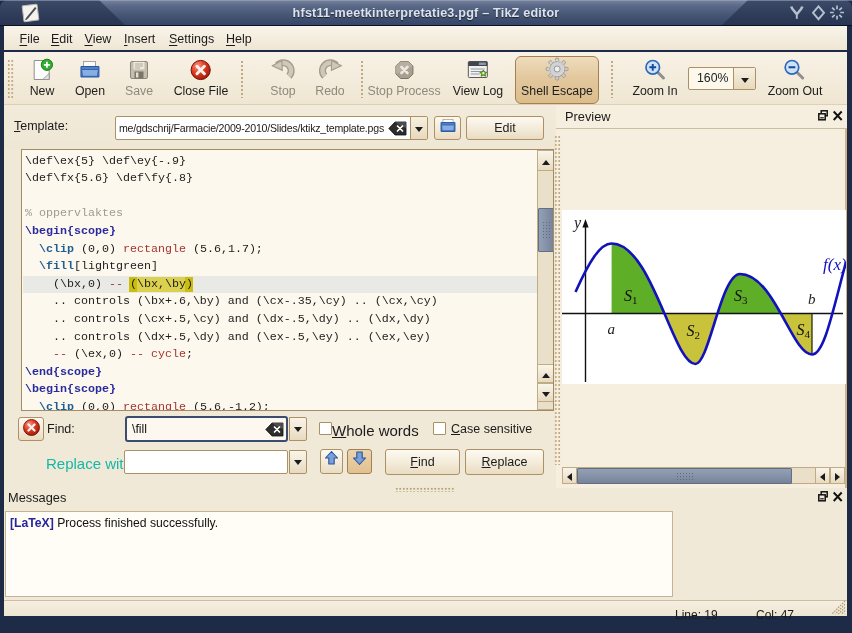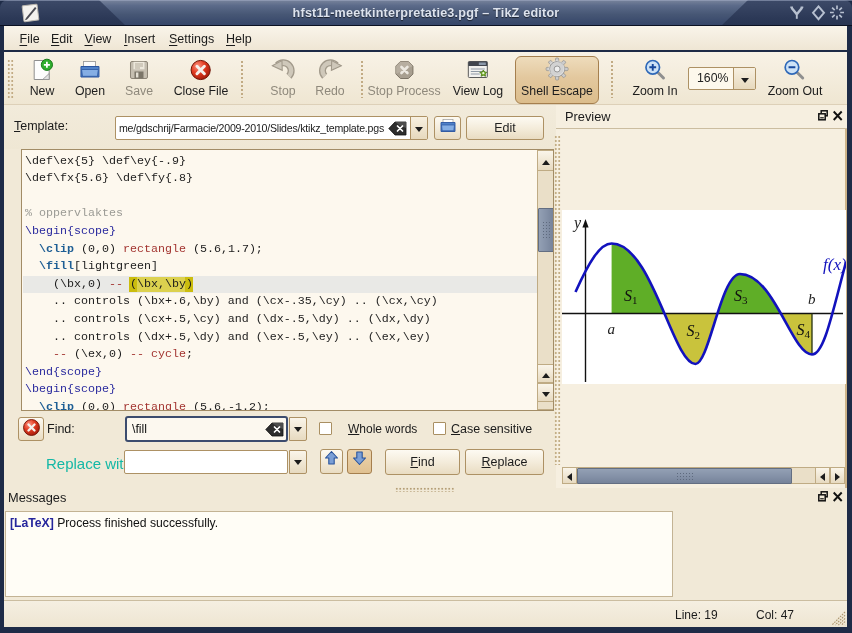--- a/index.html
+++ b/index.html
@@ -19,35 +19,35 @@
 .tbtn .lb{display:block;margin-top:2px}
 .tbtn.dis{color:#8f897c}
 .tsep{position:absolute;top:8px;width:2px;height:38px;background-image:radial-gradient(circle,#c2ab84 0.9px,transparent 1.1px);background-size:2px 4px}
 .thandle{position:absolute;left:3px;top:7px;width:7px;height:40px;background-image:radial-gradient(circle,#c2ab84 0.9px,transparent 1.1px);background-size:3.5px 4px}
 #shellbtn{position:absolute;left:511px;top:4px;width:84px;height:48px;border:1px solid #a57f4e;border-radius:6px;background:linear-gradient(180deg,#eedcbc 0%,#e3c89e 45%,#dcbd8c 100%)}
 #temprow{left:4px;top:105px;width:844px;height:44px;background:linear-gradient(180deg,#f2ebdb,#efe7d4)}
 .btn{position:absolute;border:1px solid #ad9164;border-radius:3px;background:linear-gradient(180deg,#fdfaf2 0%,#f4ecdb 50%,#e9dcc2 100%);font-size:12.5px;color:#222;text-align:center}
 #mainbg{left:4px;top:149px;width:844px;height:451px;background:#f1e9d7}
 #editor{left:21px;top:149px;width:533px;height:262px;border:1px solid #a28c66;background:#fdf8ee;overflow:hidden}
 #code{position:absolute;left:3px;top:2.6px;font-family:"Liberation Mono",monospace;font-size:11.67px;line-height:17.6px;color:#1c1c1c;white-space:pre}
-.cmt{color:#9b9b95}.ind{color:#2a2a9e;font-weight:normal}.stb{color:#1e5e94;font-weight:bold}.red{color:#a33531}
+.cmt{color:#9b9b95}.ind{color:#2a2a9e;font-weight:bold}.stb{color:#1e5e94;font-weight:bold}.red{color:#a33531}
 #curline{position:absolute;left:1px;top:126px;width:514px;height:16.5px;background:#e9e9e6}
 #hlyellow{position:absolute;left:106.8px;top:126.8px;width:64.3px;height:15.5px;background:#dcd14f}
 #hlp1,#hlp2{position:absolute;top:126.8px;width:8.6px;height:15.5px;background:#cbbd0e}
 .sbv{position:absolute;background:#eadfc8;border:1px solid #bfab84}
 .sbtn{position:absolute;background:linear-gradient(180deg,#faf5ea,#e7dac0);border:1px solid #bfab84;text-align:center}
 .slider{position:absolute;background:linear-gradient(90deg,#93a0b4,#8592a8 50%,#76839a);border:1px solid #636e82;border-radius:1px}
 .sliderh{position:absolute;background:linear-gradient(180deg,#93a0b4,#8592a8 50%,#76839a);border:1px solid #636e82;border-radius:1px}
 .grip{position:absolute;background-image:radial-gradient(circle,#5e6a7e 0.8px,transparent 1px);background-size:3px 3px}
 .tri{width:0;height:0;display:inline-block}
 #findrow label,#findrow span{font-size:12.5px;color:#1b1b1b}
 .cb{position:absolute;width:13px;height:13px;background:#fff;border:1px solid #a98f62;border-radius:1px}
 .fld{position:absolute;background:#fff;border:1px solid #a98f62}
 #prevtitle,#msgtitle{position:absolute;font-size:12.8px;color:#1b1b1b}
-#statusbar{left:4px;top:600px;width:844px;height:27px;background:linear-gradient(180deg,#f5efe1,#eee5d2);border-top:1px solid #cbbda0;font-size:12px;color:#1b1b1b}
+#statusbar{left:4px;top:600px;width:844px;height:16px;background:linear-gradient(180deg,#f5efe1,#eee5d2);border-top:1px solid #cbbda0;font-size:12px;color:#1b1b1b}
 .frame{background:#1e2b47}
 </style></head>
 <body>
 <div id="titlebar">
     <div id="tband"></div>
     <div id="ttop"></div>
     <div id="tbot"></div>
 <span class="abs" style="left:20px;top:2px"><svg class="ic" width="22" height="22" viewBox="0 0 22 22" style="">
         <rect x="3" y="3" width="15" height="16" rx="1" fill="#f4f2ee" stroke="#b9b5ae" transform="rotate(-7 10 11)"></rect>
         <path d="M6 16 L15 5 L16.5 6.2 L7.6 17 Z" fill="#4a4a52"></path>
@@ -256,21 +256,21 @@
 <span class="abs" style="left:125px;top:416px;width:163px;height:26px;background:#fcf8ef;border:2px solid #3c4c6e;border-radius:3px">
       <span style="position:absolute;left:5px;top:4px;font-size:12.3px;color:#111">\fill</span>
       <span style="position:absolute;right:2px;top:4px"><svg class="ic" width="19" height="15" viewBox="0 0 19 15" style="">
           <path d="M0.8 7.5 L7 1 H18 V14 H7 Z" fill="#2d2d2d" stroke="#111" stroke-width="0.8"></path>
           <path d="M7 1 H18 V7 Q12 5 7 1 Z" fill="#565656" opacity="0.8"></path>
           <path d="M9.5 5 L14.5 10 M14.5 5 L9.5 10" stroke="#fff" stroke-width="1.7" stroke-linecap="round"></path>
         </svg></span>
     </span>
 <span class="abs sbtn" style="left:289px;top:417px;width:18px;height:24px;line-height:21px;border-color:#ad9164;border-radius:0 2px 2px 0"><span class="tri" style="border-left:4px solid transparent;border-right:4px solid transparent;border-top:5px solid #1c1c1c"></span></span>
 <span class="cb" style="left:319px;top:422px"></span>
-<span class="abs" style="left:348px;top:422px;font-size:12px;color:#1b1b1b"><u>W</u>hole words</span>
+<span class="abs" style="left:332px;top:422px;font-size:15px;color:#1b1b1b"><u>W</u>hole words</span>
 <span class="cb" style="left:433px;top:422px"></span>
 <span class="abs" style="left:451px;top:422px;font-size:12.5px;color:#1b1b1b"><u>C</u>ase sensitive</span>
 <span class="abs" style="left:46px;top:455px;font-size:15px;color:#14b8a6">Replace with:</span>
 <span class="fld abs" style="left:124px;top:450px;width:164px;height:24px;border-color:#ad9164;border-radius:2px"></span>
 <span class="abs sbtn" style="left:289px;top:450px;width:18px;height:24px;line-height:21px;border-color:#ad9164;border-radius:0 2px 2px 0"><span class="tri" style="border-left:4px solid transparent;border-right:4px solid transparent;border-top:5px solid #1c1c1c"></span></span>
 <span class="btn" style="left:320px;top:449px;width:23px;height:25px;line-height:23px"><svg class="ic" width="15" height="16" viewBox="0 0 15 16" style="">
         <path d="M7.5 1.5 L13.5 8 H10.2 V14 H4.8 V8 H1.5 Z" fill="#7b9fd6" stroke="#2a549c" stroke-width="1.1" stroke-linejoin="round"></path>
       </svg></span>
 <span class="btn" style="left:347px;top:449px;width:25px;height:25px;line-height:23px;background:linear-gradient(180deg,#ecd4ae,#e0c191);border-color:#a57f4e"><svg class="ic" width="15" height="16" viewBox="0 0 15 16" style="">
         <path d="M7.5 14.5 L13.5 8 H10.2 V2 H4.8 V8 H1.5 Z" fill="#7b9fd6" stroke="#2a549c" stroke-width="1.1" stroke-linejoin="round"></path>

